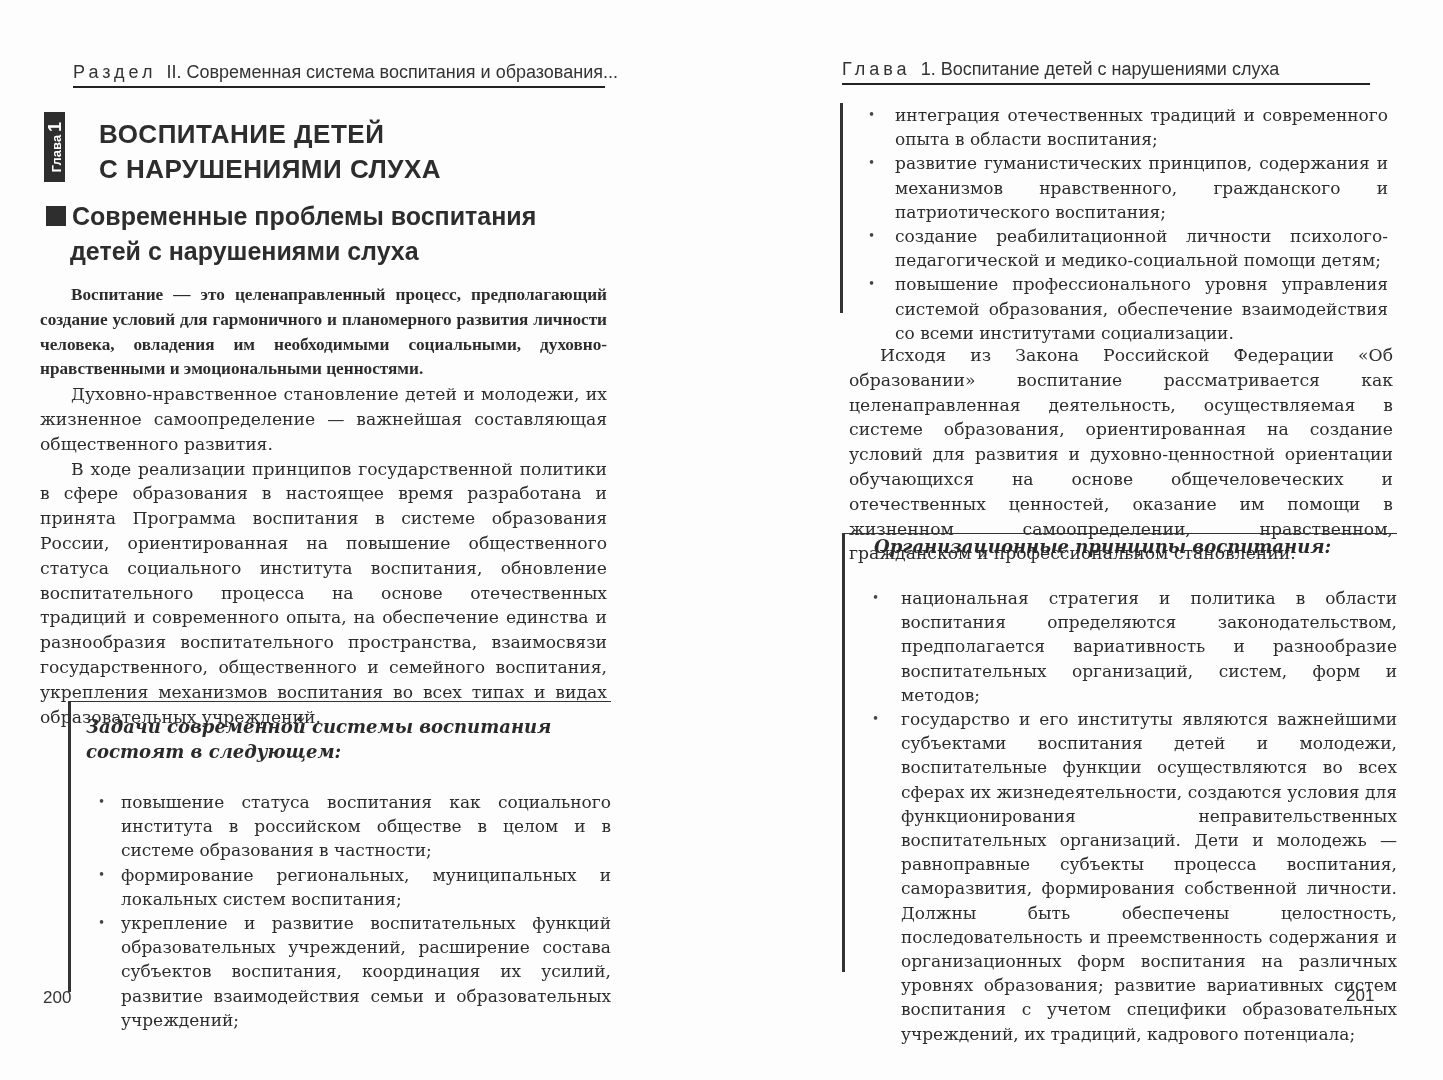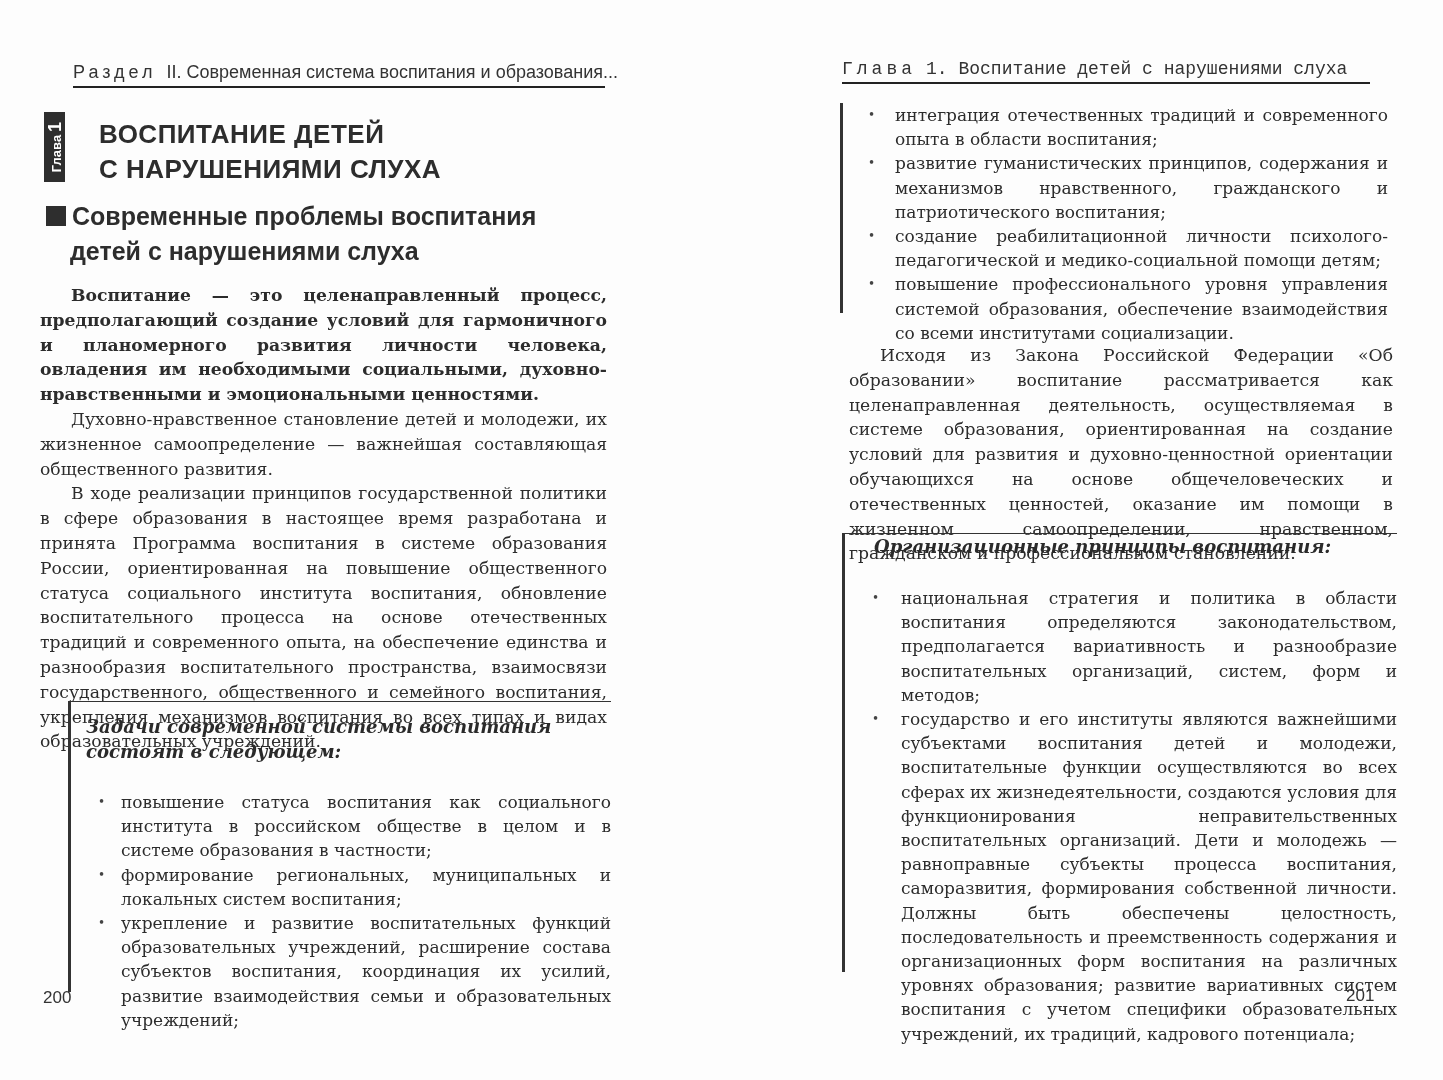--- a/index.html
+++ b/index.html
@@ -10,21 +10,21 @@
   .page { position:absolute; top:0; height:1080px; }
   #left { left:0; width:720px; }
   #right { left:722px; width:721px; }
 
   .running-head {
     position:absolute; font-family:"Liberation Sans", sans-serif; font-size:18px; color:#333;
     border-bottom:2px solid #222; padding-bottom:3px; white-space:nowrap;
   }
   .running-head .label { letter-spacing:4px; margin-right:10px; }
   #left .running-head { left:73px; top:62px; width:532px; }
-  #right .running-head { left:120px; top:59px; width:528px;font-family:Liberation Mono, monospace; }
+  #right .running-head { left:120px; top:59px; width:528px; }
 
   .chapter-tab {
     position:absolute; left:44px; top:112px; width:21px; height:70px; background:#2e2e2e;
     color:#fff; font-family:"Liberation Sans", sans-serif; font-weight:bold;
   }
   .chapter-tab .txt {
     position:absolute; left:50%; top:50%; transform:translate(-50%,-50%) rotate(-90deg);
     white-space:nowrap; font-size:13px;
   }
   .chapter-tab .num { font-size:18px; margin-left:3px; }
@@ -37,21 +37,21 @@
     position:absolute; left:46px; top:199px; font-family:"Liberation Sans", sans-serif;
     font-weight:bold; font-size:25px; line-height:35px; color:#2d2d2d;
   }
   .section-title .sq { display:inline-block; width:20px; height:20px; background:#2e2e2e; margin-right:6px; vertical-align:-1px; }
   .section-title .l2 { display:block; padding-left:24px; }
 
   .body {
     position:absolute; font-size:17.2px; line-height:24.8px; text-align:justify; color:#2c2c2c;
   }
   .body p { margin:0; text-indent:31px; }
-  .body p.bold { font-weight:bold; }
+  .body p.bold { font-weight:bold;font-family:Liberation Serif, serif; }
   #left .body { left:40px; top:283px; width:567px; }
   #right .body { left:120px; top:343px; width:544px;margin-left:7px; }
 
   .box {
     position:absolute; border-left:3px solid #333; font-size:17px; line-height:24.2px; color:#2c2c2c;
   }
   .box.framed { border-top:1.5px solid #333; }
   .box .box-title { font-style:italic; font-weight:bold; font-size:18px; line-height:25px; margin:0 0 26px 0; color:#2a2a2a; }
   .box ul { list-style:none; margin:0; padding:0; }
   .box li { position:relative; padding-left:48px; text-align:justify; }

